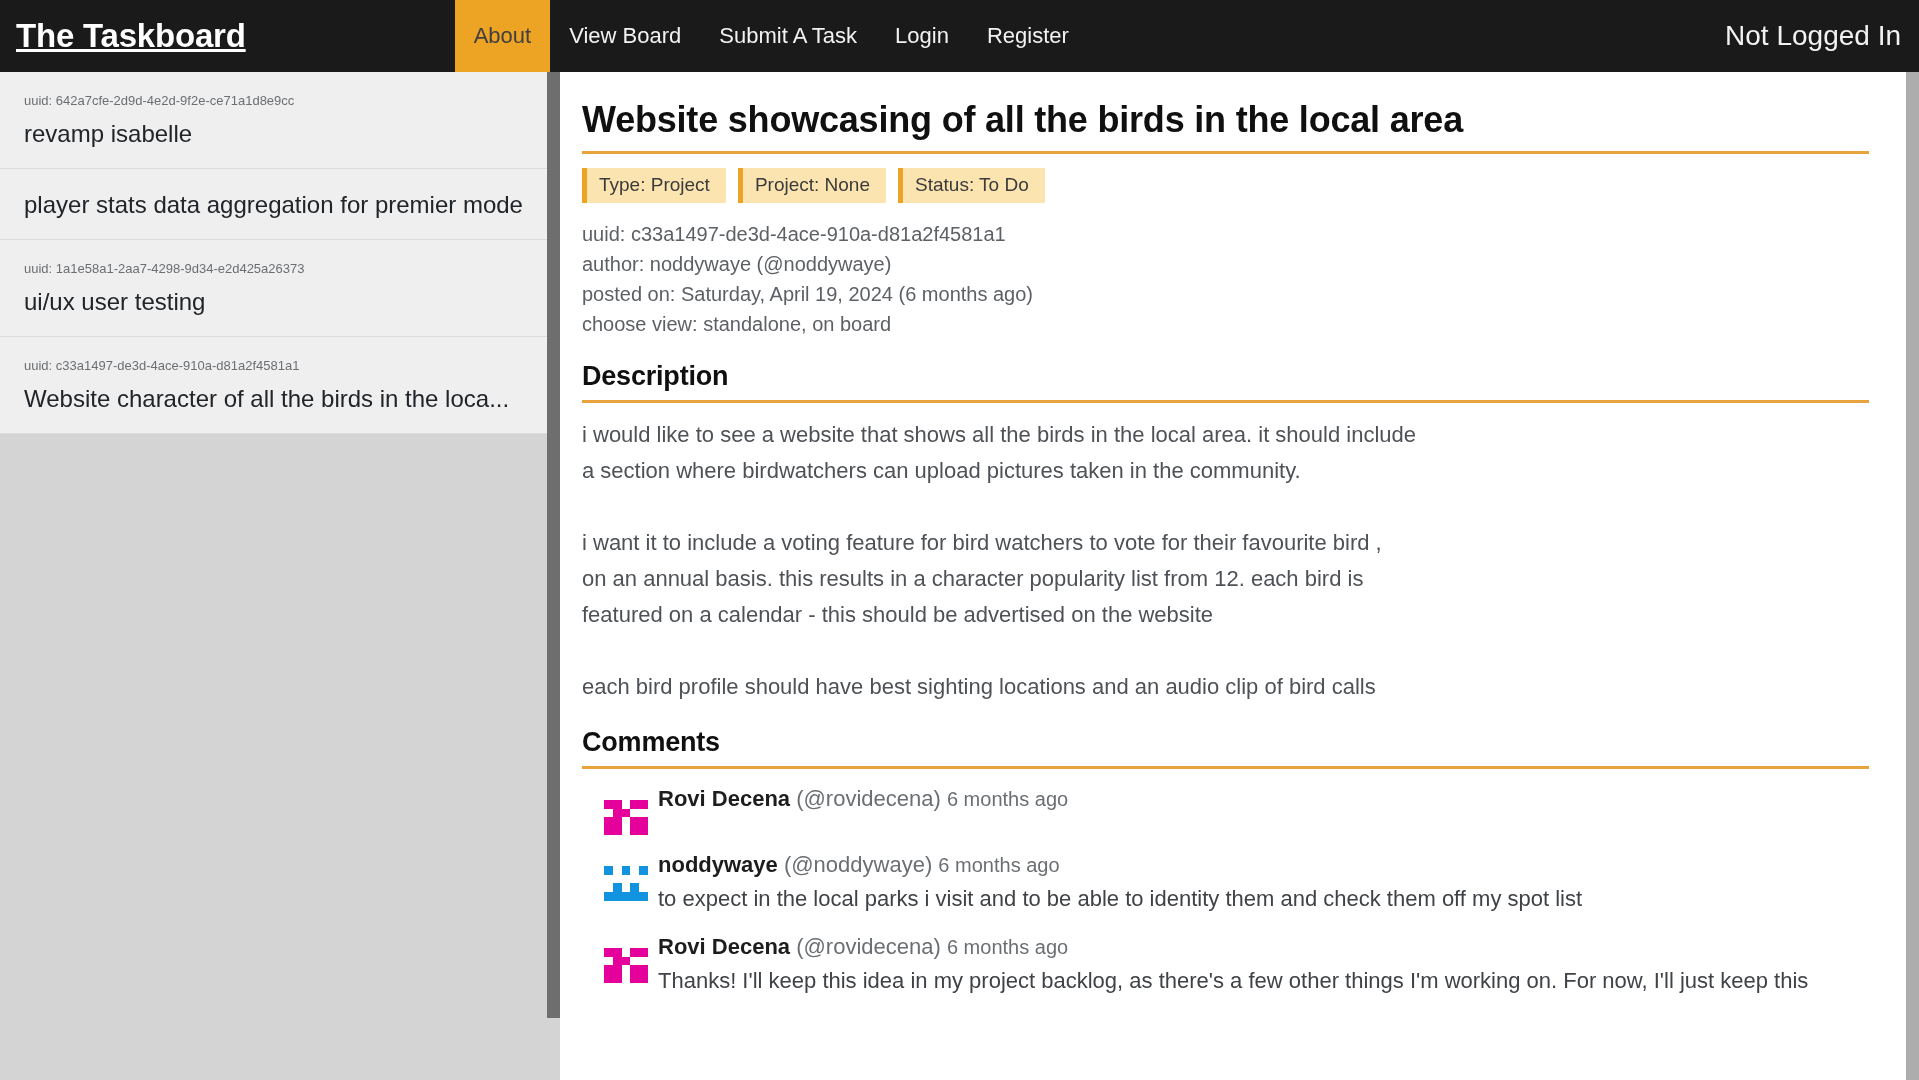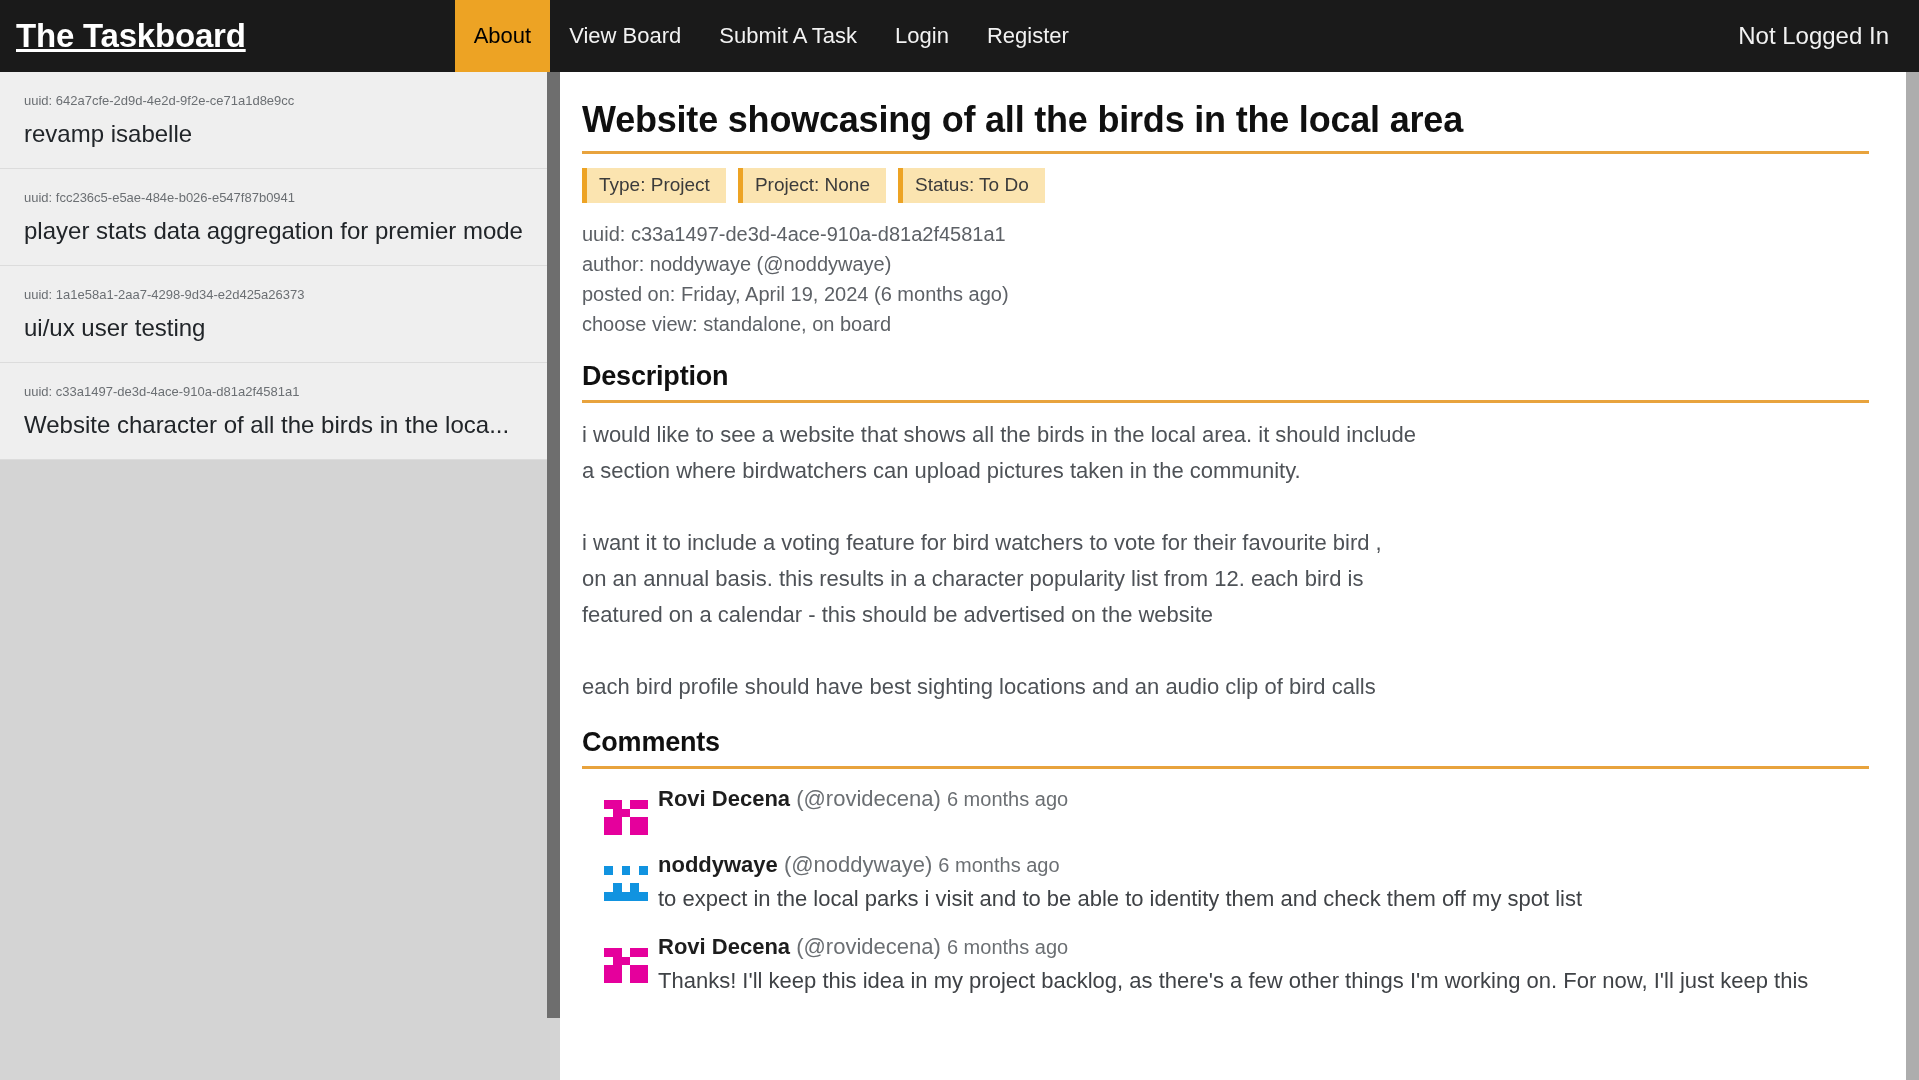--- a/index.html
+++ b/index.html
@@ -44,29 +44,29 @@
     display: flex;
     align-items: center;
     padding: 0 19px;
     color: #f2f2f2;
     font-size: 22px;
     text-decoration: none;
     white-space: nowrap;
   }
   .nav-link.active {
     background: #eda324;
-    color: #000000;
+    color: #404040;
   }
   .nav-right {
     margin-left: auto;
     display: flex;
     align-items: center;
-    padding-right: 30px;
+    padding-right: 18px;
     color: #f2f2f2;
-    font-size: 24px;
+    font-size: 28px;
     white-space: nowrap;
   }
 
   
   .page {
     position: absolute;
     top: 72px; left: 0;
     width: 1919px;
     height: 1008px;
     display: flex;
@@ -265,21 +265,20 @@
 </div>
 
 <div class="page">
 
   <aside class="sidebar">
     <div class="task-item">
       <div class="task-uuid">uuid: 642a7cfe-2d9d-4e2d-9f2e-ce71a1d8e9cc</div>
       <div class="task-title">revamp isabelle</div>
     </div>
     <div class="task-item">
-      <div class="task-uuid">uuid: fcc236c5-e5ae-484e-b026-e547f87b0941</div>
       <div class="task-title">player stats data aggregation for premier mode</div>
     </div>
     <div class="task-item">
       <div class="task-uuid">uuid: 1a1e58a1-2aa7-4298-9d34-e2d425a26373</div>
       <div class="task-title">ui/ux user testing</div>
     </div>
     <div class="task-item">
       <div class="task-uuid">uuid: c33a1497-de3d-4ace-910a-d81a2f4581a1</div>
       <div class="task-title">Website character of all the birds in the loca...</div>
     </div>
@@ -296,21 +295,21 @@
 
       <div class="badges">
         <span class="badge">Type: Project</span>
         <span class="badge">Project: None</span>
         <span class="badge">Status: To Do</span>
       </div>
 
       <div class="meta">
         <div class="meta-line">uuid: c33a1497-de3d-4ace-910a-d81a2f4581a1</div>
         <div class="meta-line"><span>author: </span><a href="#">noddywaye (@noddywaye)</a></div>
-        <div class="meta-line">posted on: Friday, April 19, 2024 (6 months ago)</div>
+        <div class="meta-line">posted on: Saturday, April 19, 2024 (6 months ago)</div>
         <div class="meta-line"><span>choose view: </span><a href="#">standalone</a><span>, </span><a href="#">on board</a></div>
       </div>
 
       <h2 class="section-heading">Description</h2>
       <div class="section-rule"></div>
 
       <div class="desc">
         <div class="desc-line">i would like to see a website that shows all the birds in the local area. it should include</div>
         <div class="desc-line">a section where birdwatchers can upload pictures taken in the community.</div>
         <div class="desc-line blank"></div>

